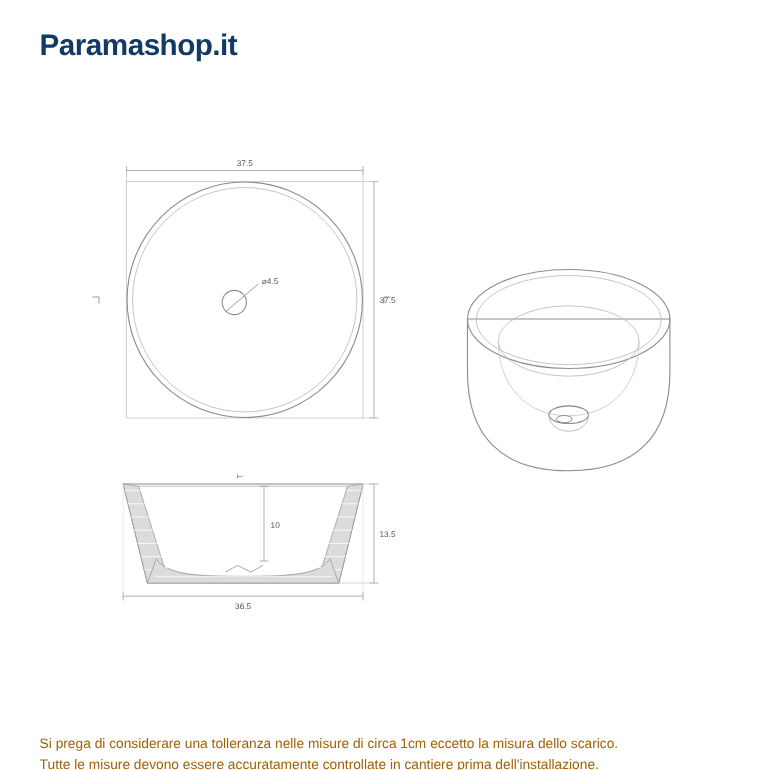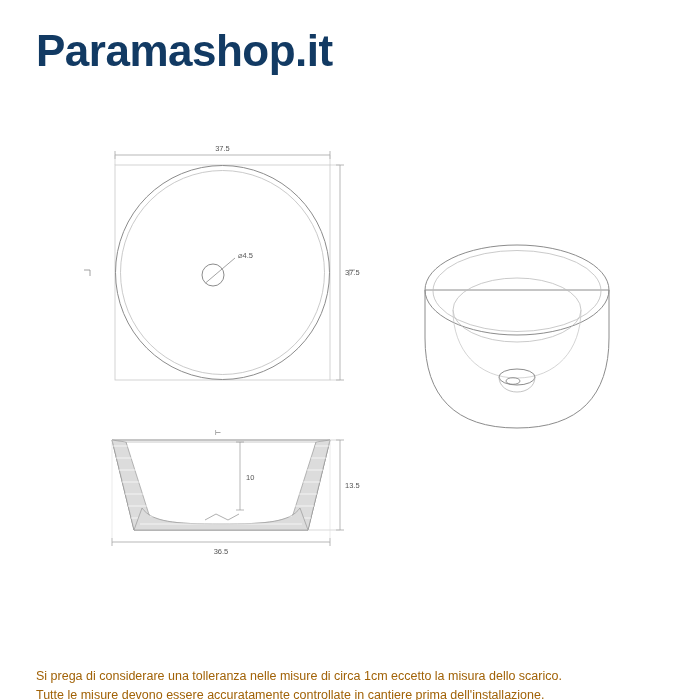--- a/index.html
+++ b/index.html
@@ -15,21 +15,21 @@
     position: relative;
   }
   .page {
     position: absolute;
     inset: 0;
   }
   .brand {
     position: absolute;
     left: 36px;
     top: 26px;
-    font-size: 44px;
+    font-size: 27px;
     font-weight: bold;
     color: #123a63;
     letter-spacing: -0.5px;
     text-align: right;
   }
   .drawing {
     position: absolute;
     left: 0;
     top: 110px;
     width: 700px;

